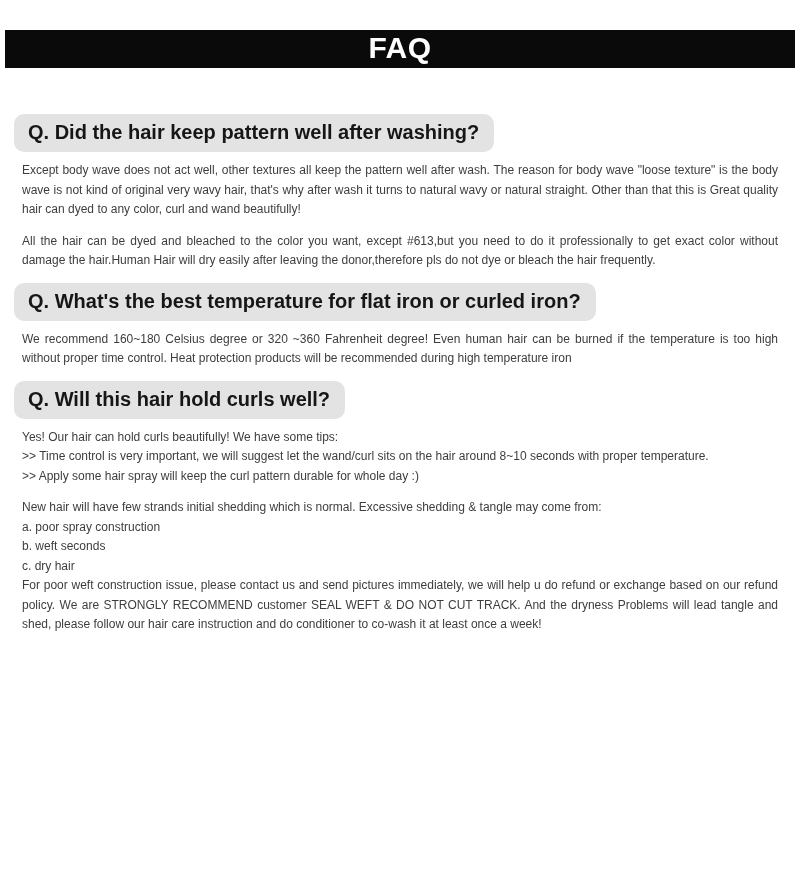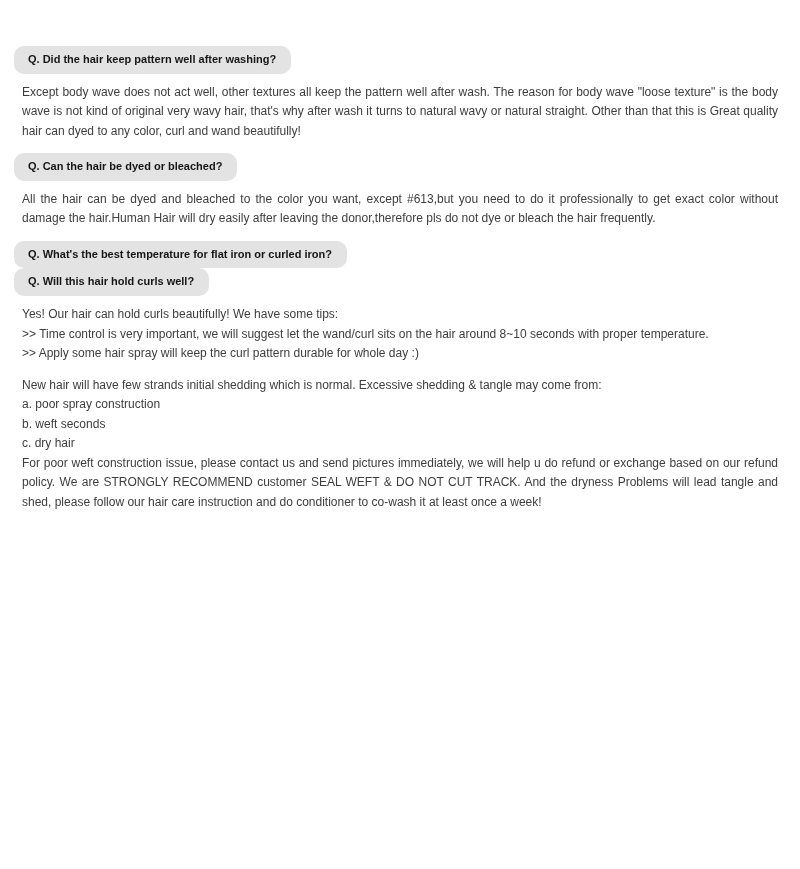--- a/index.html
+++ b/index.html
@@ -36,59 +36,64 @@
   }
   .faq-section:first-of-type .q-badge {
     margin-top: 46px;
   }
   .q-badge {
     display: inline-block;
     margin-left: -8px;
     background: #e3e3e3;
     border-radius: 10px;
     padding: 7px 15px 8px 14px;
-    font-size: 11px;
+    font-size: 20px;
     font-weight: bold;
     color: #161616;
     line-height: 1.15;
   }
   .answer {
     margin: 9px 0 12px 0;
     color: #3d3d3d;
     font-size: 12px;
     line-height: 19.5px;
   }
   .answer p {
     text-align: justify;
   }
 </style>
 </head>
 <body>
 
 <div class="page">
 
+  <div class="header-bar">
+    <span class="header-title">FAQ</span>
+  </div>
 
   <div class="content">
 
     <section class="faq-section">
       <div class="q-badge">Q. Did the hair keep pattern well after washing?</div>
       <div class="answer">
         <p>Except body wave does not act well, other textures all keep the pattern well after wash. The reason for body wave "loose texture" is the body wave is not kind of original very wavy hair, that's why after wash it turns to natural wavy or natural straight. Other than that this is Great quality hair can dyed to any color, curl and wand beautifully!</p>
       </div>
     </section>
 
     <section class="faq-section">
-      <div class="q-badge">Q. Can the hair be dyed or bleached?</div>
       <div class="answer">
         <p>All the hair can be dyed and bleached to the color you want, except #613,but you need to do it professionally to get exact color without damage the hair.Human Hair will dry easily after leaving the donor,therefore pls do not dye or bleach the hair frequently.</p>
       </div>
     </section>
 
     <section class="faq-section">
       <div class="q-badge">Q. What's the best temperature for flat iron or curled iron?</div>
+      <div class="answer">
+        <p>We recommend 160~180 Celsius degree or 320 ~360 Fahrenheit degree! Even human hair can be burned if the temperature is too high without proper time control. Heat protection products will be recommended during high temperature iron</p>
+      </div>
     </section>
 
     <section class="faq-section">
       <div class="q-badge">Q. Will this hair hold curls well?</div>
       <div class="answer">
         <p>Yes! Our hair can hold curls beautifully! We have some tips:</p>
         <p>&gt;&gt; Time control is very important, we will suggest let the wand/curl sits on the hair around 8~10 seconds with proper temperature.</p>
         <p>&gt;&gt; Apply some hair spray will keep the curl pattern durable for whole day :)</p>
       </div>
     </section>

